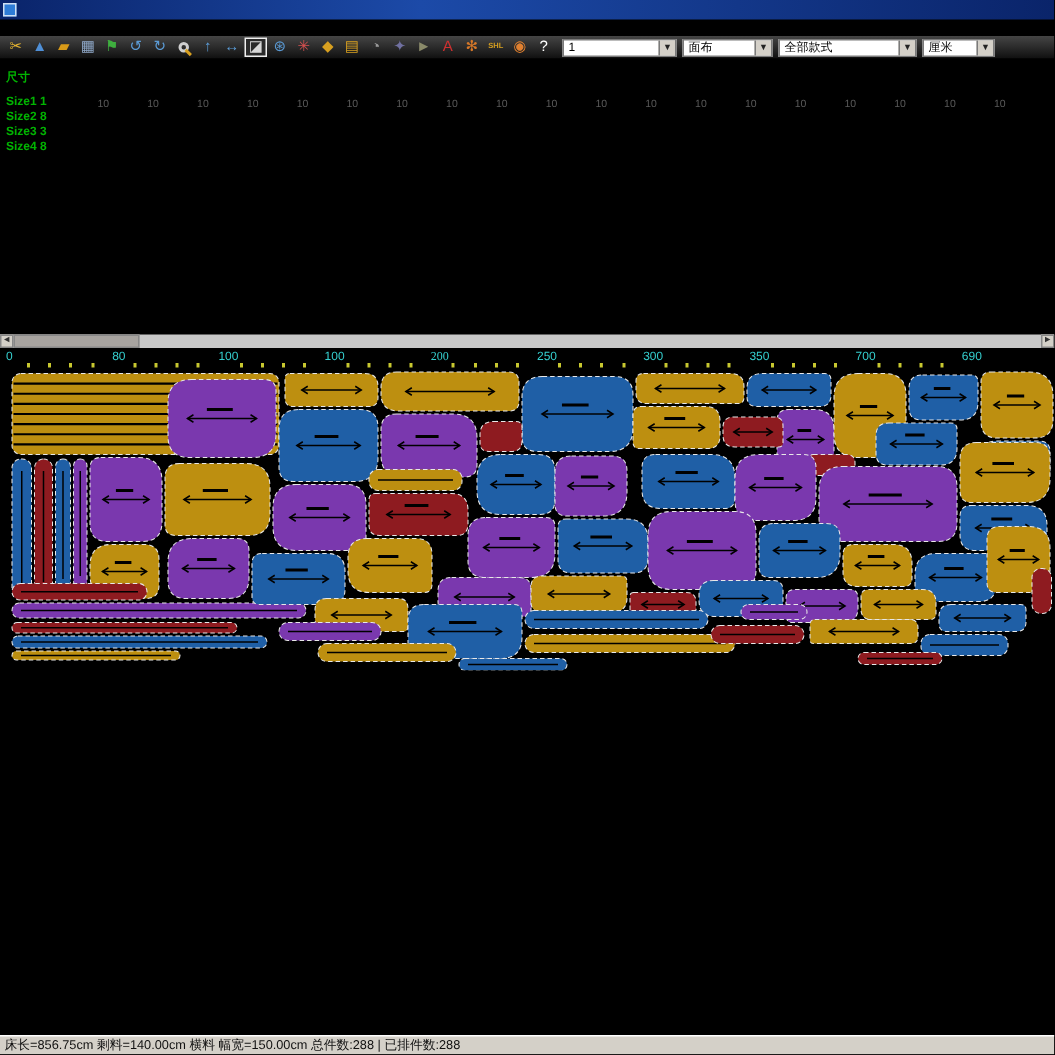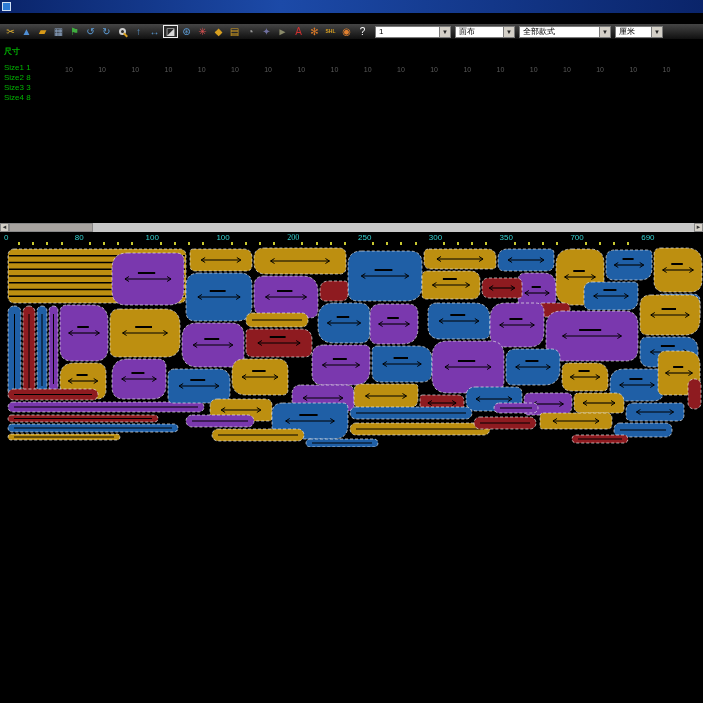--- a/index.html
+++ b/index.html
@@ -27,21 +27,21 @@
   .mag::after{content:"";position:absolute;width:5px;height:2px;background:#d8a020;
               transform:rotate(45deg);right:-4px;bottom:-3px;}
   .combo{height:12px;background:#fff;border:1px solid #7a7a7a;display:inline-flex;align-items:center;
          margin-left:4px;font-size:8px;color:#000;}
   .combo .val{flex:1;padding-left:3px;white-space:nowrap;overflow:hidden;}
   .combo .arrow{width:11px;height:10px;background:#d4d0c8;border-left:1px solid #7a7a7a;
                 display:flex;align-items:center;justify-content:center;font-size:6px;color:#222;}
   
   .panel-top{position:absolute;left:0;top:39px;width:703px;height:184px;background:#000;overflow:hidden;}
   .panel-header{position:absolute;left:4px;top:7px;color:#00b400;font-size:8px;font-weight:bold;}
-  .size-list{position:absolute;left:4px;top:24px;}
+  .size-list{position:absolute;left:4px;top:24px;font-weight:bold;}
   .size-row{color:#00b400;font-size:8px;line-height:10px;white-space:pre;}
   .qty-row span{position:absolute;color:#5a5a5a;font-size:7px;top:27px;}
   
   .hscroll{position:absolute;left:0;top:223px;width:703px;height:9px;background:#c8c8c8;}
   .hs-btn{position:absolute;top:0;width:9px;height:9px;background:#d4d0c8;border:1px solid #888;
           font-size:6px;line-height:7px;text-align:center;color:#333;}
   .hs-thumb{position:absolute;left:9px;top:0;width:84px;height:9px;background:#a8a4a0;border:1px solid #888;}
   
   .ruler{position:absolute;left:0;top:232px;width:703px;height:15px;background:#000;overflow:hidden;}
   .ruler .num{position:absolute;top:1px;font-size:8px;}
@@ -615,14 +615,17 @@
         </g>
         <g>
           <rect x="572" y="188" width="56" height="8" rx="4" fill="#8e1b20" stroke="#e8e8e8" stroke-width="0.7" stroke-dasharray="3 2"></rect>
           <line x1="578" y1="192" x2="622" y2="192" stroke="#000000" stroke-width="1"></line>
         </g>
       </svg>
   </div>
 
   <div class="lower"></div>
 
+  <div class="statusbar">
+    <span>床长=856.75cm  剩料=140.00cm  横料  幅宽=150.00cm  总件数:288 | 已排件数:288</span>
+  </div>
 
 </div>
 
 </body></html>

